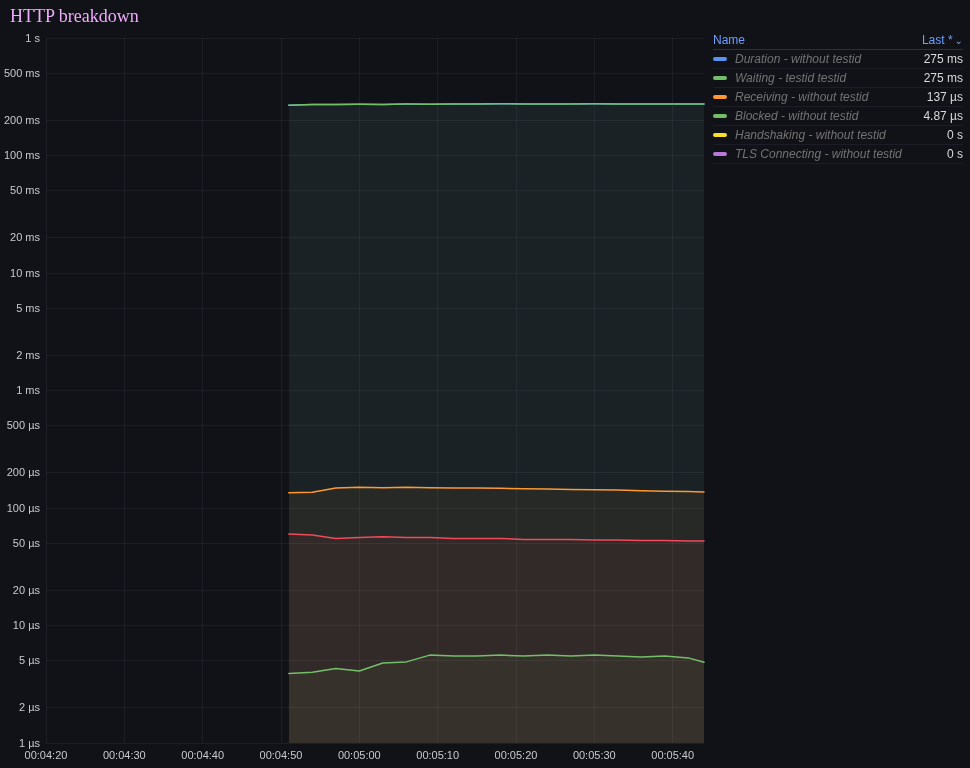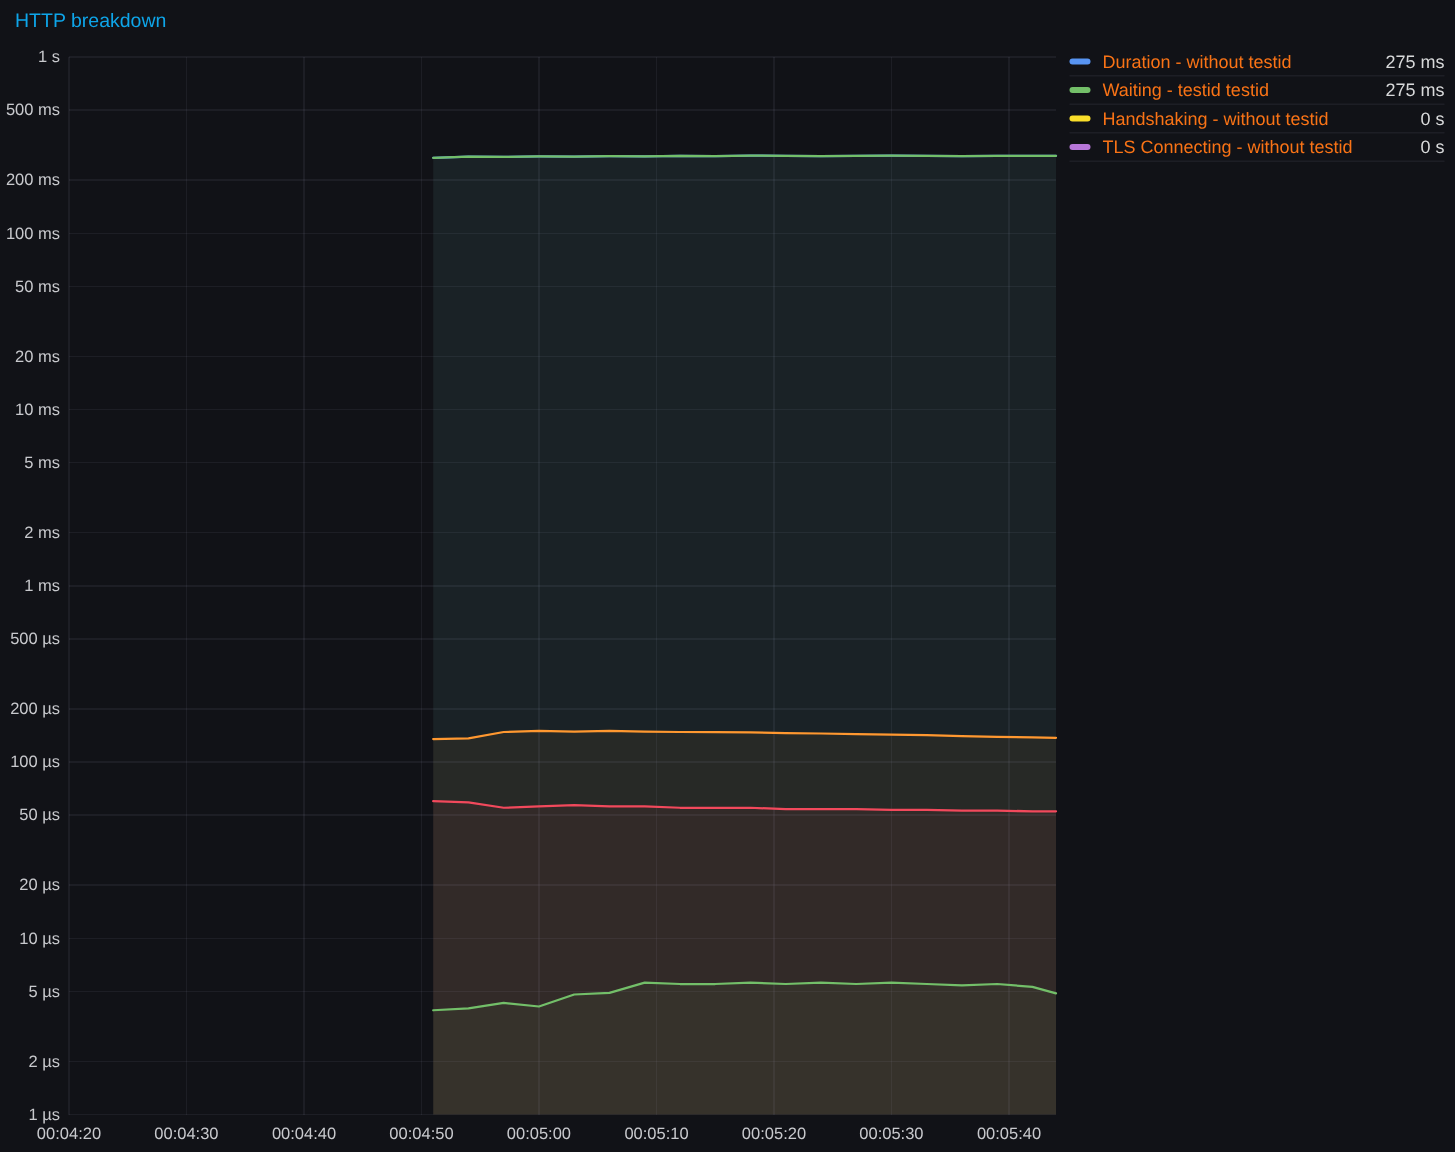--- a/index.html
+++ b/index.html
@@ -4,22 +4,22 @@
 <style>
   * { margin:0; padding:0; box-sizing:border-box; }
   html,body { background:#111217; }
   body { font-family:"Liberation Sans","DejaVu Sans",sans-serif; }
   .page {
     position:relative; width:970px; height:768px;
     background:#111217; overflow:hidden;
   }
   .panel-title {
     position:absolute; top:6px; left:10px;
-    font-size:13px; font-weight:500; color:#0ea5e9;
-    cursor:pointer; z-index:3;
+    font-size:18px; font-weight:500; color:#f0abfc;
+    cursor:pointer; z-index:3;font-family:Liberation Serif, serif;
   }
   #chart-svg { position:absolute; top:0; left:0; z-index:1; }
   .grid { stroke:rgba(204,204,220,0.07); stroke-width:1; shape-rendering:crispEdges; }
   .ytick, .xtick {
     fill:#c8c9cd; font-size:11px;
     font-family:"Liberation Sans","DejaVu Sans",sans-serif;
   }
   .legend {
     position:absolute; top:32px; right:7px; width:250px;
     font-size:12px; color:#d8d9da; z-index:2;
@@ -34,21 +34,21 @@
   .lh-last .caret { font-size:10px; margin-left:2px; color:#6e9fff; }
   .legend-row {
     display:flex; align-items:center; height:19px;
     border-bottom:1px solid rgba(204,204,220,0.07);
     cursor:pointer;
   }
   .swatch {
     display:inline-block; width:14px; height:4px;
     border-radius:2px; margin-right:8px; flex:none;
   }
-  .l-name { flex:1; white-space:nowrap; overflow:hidden; color:#f97316; }
+  .l-name { flex:1; white-space:nowrap; overflow:hidden; color:#737373;font-style:italic; }
   .l-last { margin-left:0; white-space:nowrap; text-align:right; color:#d8d9da; }
 </style>
 </head>
 <body>
 
 <div class="page">
 
   <div class="panel-title">HTTP breakdown</div>
 
   <svg id="chart-svg" width="970" height="768">
@@ -120,30 +120,44 @@
       <g>
         <path d="M288.8,105.2L312.3,104.4L335.8,104.6L359.3,104.3L382.8,104.4L406.3,104.1L429.8,104.3L453.3,103.9L476.8,104.1L500.3,103.7L523.8,103.9L547.3,104.1L570.8,103.9L594.3,103.7L617.8,103.9L641.3,104.1L664.8,103.9L688.3,103.9L704.0,103.9" fill="none" stroke="#5794F2" stroke-width="1.5" stroke-linejoin="round" stroke-linecap="round"></path>
         <path d="M288.8,105.2L312.3,104.4L335.8,104.6L359.3,104.3L382.8,104.4L406.3,104.1L429.8,104.3L453.3,103.9L476.8,104.1L500.3,103.7L523.8,103.9L547.3,104.1L570.8,103.9L594.3,103.7L617.8,103.9L641.3,104.1L664.8,103.9L688.3,103.9L704.0,103.9" fill="none" stroke="#73BF69" stroke-width="1.5" stroke-linejoin="round" stroke-linecap="round"></path>
         <path d="M288.8,492.7L312.3,492.3L335.8,488.0L359.3,487.3L382.8,487.7L406.3,487.3L429.8,487.7L453.3,488.0L476.8,488.0L500.3,488.3L523.8,488.7L547.3,489.0L570.8,489.4L594.3,489.7L617.8,490.1L641.3,490.8L664.8,491.2L688.3,491.6L704.0,491.9" fill="none" stroke="#FF9830" stroke-width="1.5" stroke-linejoin="round" stroke-linecap="round"></path>
         <path d="M288.8,534.1L312.3,534.9L335.8,538.5L359.3,537.6L382.8,536.7L406.3,537.6L429.8,537.6L453.3,538.5L476.8,538.5L500.3,538.5L523.8,539.4L547.3,539.4L570.8,539.4L594.3,539.9L617.8,539.9L641.3,540.4L664.8,540.4L688.3,540.9L704.0,540.9" fill="none" stroke="#F2495C" stroke-width="1.5" stroke-linejoin="round" stroke-linecap="round"></path>
         <path d="M288.8,673.5L312.3,672.3L335.8,668.6L359.3,671.0L382.8,663.0L406.3,661.9L429.8,655.1L453.3,656.0L476.8,656.0L500.3,655.1L523.8,656.0L547.3,655.1L570.8,656.0L594.3,655.1L617.8,656.0L641.3,656.9L664.8,656.0L688.3,657.9L704.0,662.2" fill="none" stroke="#73BF69" stroke-width="1.5" stroke-linejoin="round" stroke-linecap="round"></path>
       </g>
     </svg>
 
   <div class="legend">
+    <div class="legend-header">
+      <span class="lh-name">Name</span>
+      <span class="lh-last"><span>Last *</span><span class="caret">⌄</span></span>
+    </div>
 
     <div class="legend-row">
       <span class="swatch" style="background: rgb(87, 148, 242);"></span>
       <span class="l-name">Duration - without testid</span>
       <span class="l-last">275 ms</span>
     </div>
     <div class="legend-row">
       <span class="swatch" style="background: rgb(115, 191, 105);"></span>
       <span class="l-name">Waiting - testid testid</span>
       <span class="l-last">275 ms</span>
+    </div>
+    <div class="legend-row">
+      <span class="swatch" style="background: rgb(255, 152, 48);"></span>
+      <span class="l-name">Receiving - without testid</span>
+      <span class="l-last">137 µs</span>
+    </div>
+    <div class="legend-row">
+      <span class="swatch" style="background: rgb(115, 191, 105);"></span>
+      <span class="l-name">Blocked - without testid</span>
+      <span class="l-last">4.87 µs</span>
     </div>
     <div class="legend-row">
       <span class="swatch" style="background: rgb(250, 222, 42);"></span>
       <span class="l-name">Handshaking - without testid</span>
       <span class="l-last">0 s</span>
     </div>
     <div class="legend-row">
       <span class="swatch" style="background: rgb(184, 119, 217);"></span>
       <span class="l-name">TLS Connecting - without testid</span>
       <span class="l-last">0 s</span>

